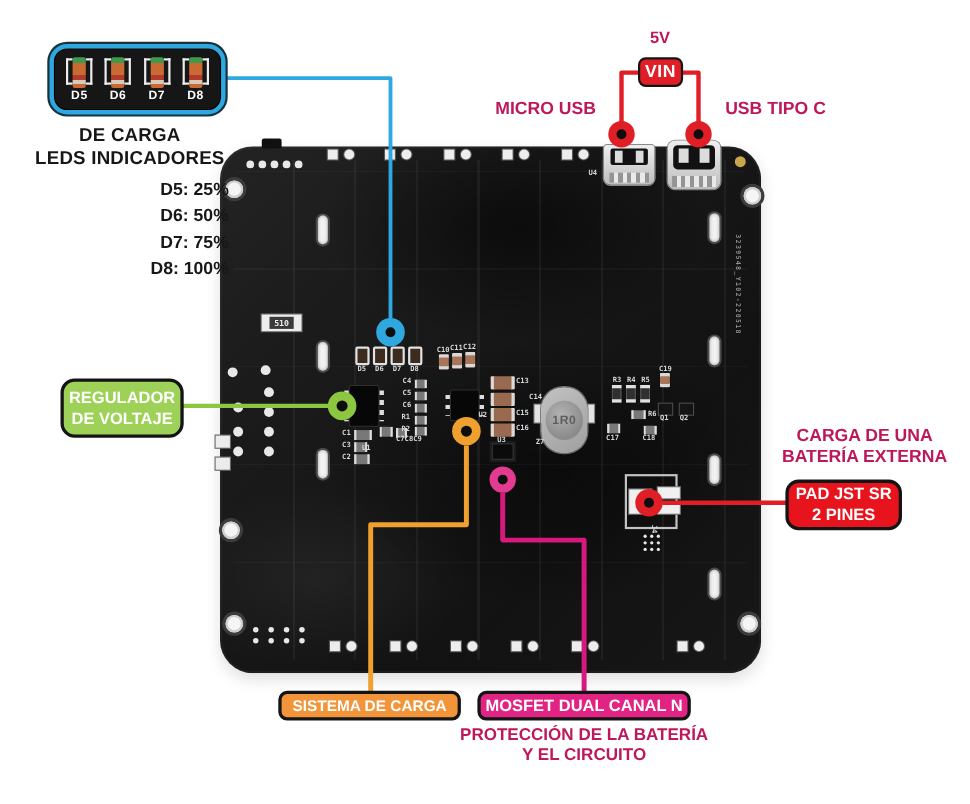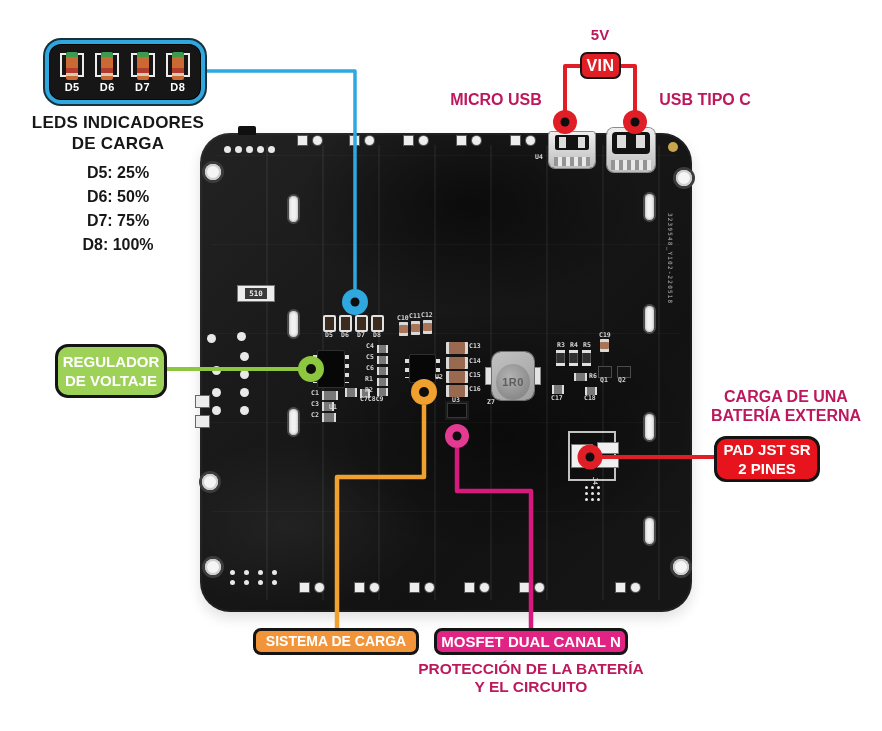--- a/index.html
+++ b/index.html
@@ -35,23 +35,23 @@
   .res-v{position:absolute;background:#303030;box-shadow:inset 0 3px 0 #e0e0e0, inset 0 -3px 0 #e0e0e0, inset 0 0 0 1px #555;}
   .chip-sm{position:absolute;background:#141414;border:1px solid #4a4a4a;}
   .chip-dark{position:absolute;background:#0b0b0b;border:1px solid #383838;box-shadow:0 0 0 2px #1c1c1c;}
   .chip{position:absolute;background:#070707;border:1px solid #2f2f2f;border-radius:2px;}
   .chip::before,.chip::after{content:"";position:absolute;top:4px;bottom:4px;width:4px;
     background:repeating-linear-gradient(180deg,#ddd 0 4px,transparent 4px 9px);}
   .chip::before{left:-5px;} .chip::after{right:-5px;}
   .resistor{position:absolute;left:238px;top:286px;width:36px;height:15px;background:#ededed;box-shadow:0 0 0 1px #777;
     display:flex;align-items:center;justify-content:center;z-index:2;}
   .resistor .win{background:#3a3a3a;color:#eee;font:700 7.5px "DejaVu Sans Mono",monospace;padding:1px 4px;line-height:9px;}
-  .inductor{position:absolute;left:492px;top:352px;width:42px;height:48px;border-radius:9px;z-index:2;
+  .inductor{position:absolute;left:492px;top:352px;width:42px;height:60px;border-radius:20px;z-index:2;
     background:linear-gradient(145deg,#c2c2c2,#9f9f9f);box-shadow:0 0 0 1px #6f6f6f;
-    display:flex;align-items:flex-end;justify-content:center;}
+    display:flex;align-items:center;justify-content:center;}
   .inductor .core{width:34px;height:36px;border-radius:50%;display:flex;align-items:center;justify-content:center;
     background:radial-gradient(circle at 40% 35%, #b2b2b2, #8b8b8b 70%);color:#5e5e5e;
     font:700 11px "Liberation Sans",sans-serif;letter-spacing:.5px;}
   .ind-tab{position:absolute;width:7px;height:16px;background:#e3e3e3;box-shadow:0 0 0 1px #8a8a8a;z-index:2;}
   .jst-frame{position:absolute;left:568px;top:431px;width:48px;height:50px;border:2px solid #e3e3e3;opacity:.85;z-index:2;box-sizing:border-box;}
   .jst-pad{position:absolute;background:#f0f0f0;z-index:2;box-shadow:0 0 0 1px #777;}
   
   .conn{position:absolute;z-index:2;}
   .shell{position:absolute;inset:0;background:linear-gradient(180deg,#efefef,#bdbdbd);box-shadow:0 0 0 1px #8a8a8a;}
   .musb .shell{border-radius:3px 3px 6px 6px;}
@@ -79,21 +79,21 @@
   .ledg{position:relative;width:24px;height:30px;}
   .ledg .bl,.ledg .brk{position:absolute;top:2px;width:6px;height:24px;border:2.5px solid #ececec;box-sizing:border-box;}
   .ledg .bl{left:0;border-right:none;}
   .ledg .brk{right:0;border-left:none;}
   .ledg .body{position:absolute;left:6px;top:1px;width:12px;height:28px;border-radius:2px;
     background:linear-gradient(180deg,#3f9a4d 0 5px,#c96a35 5px 16px,#b23b2b 16px 21px,#d8c9b8 21px 24px,#c96a35 24px);}
   .led-cell .lbl{color:#fff;font:700 11px "Liberation Sans",sans-serif;letter-spacing:.5px;line-height:11px;}
   .legend{position:absolute;left:28px;top:112px;width:180px;text-align:center;color:#171717;z-index:5;}
   .legend .t{font:700 17px/21px "Liberation Sans",sans-serif;letter-spacing:.2px;}
   .legend .items{margin-top:7px;}
-  .legend .item{font:700 16px/24px "Liberation Sans",sans-serif;}
+  .legend .item{font:700 16px/24px "Liberation Sans",sans-serif;text-align:right;}
   .caption{position:absolute;text-align:center;color:#be185d;z-index:5;font-weight:700;}
   #lbl-5v{left:578px;top:26px;width:44px;font-size:15px;line-height:18px;}
   #lbl-musb{left:440px;top:91px;width:112px;font-size:16px;line-height:18px;}
   #lbl-usbc{left:645px;top:91px;width:120px;font-size:16px;line-height:18px;}
   #cap-batt{left:700px;top:387px;width:172px;font-size:16px;line-height:19px;}
   #cap-prot{left:418px;top:660px;width:226px;font-size:15.5px;line-height:17.5px;}
   .badge{position:absolute;box-sizing:border-box;border:3px solid #141414;color:#fff;z-index:5;
     display:flex;flex-direction:column;align-items:center;justify-content:center;text-align:center;font-weight:700;}
   #vin-badge{left:580px;top:52px;width:41px;height:27px;background:#E01E26;border-width:2.5px;border-radius:7px;
     font-size:16px;letter-spacing:.5px;}
@@ -251,21 +251,21 @@
       <span class="sk" style="left: 397px; top: 315px;">C10</span>
       <span class="sk" style="left: 409px; top: 313px;">C11</span>
       <span class="sk" style="left: 421px; top: 312px;">C12</span>
       <span class="sk" style="left: 366px; top: 343px;">C4</span>
       <span class="sk" style="left: 366px; top: 354px;">C5</span>
       <span class="sk" style="left: 366px; top: 365px;">C6</span>
       <span class="sk" style="left: 365px; top: 376px;">R1</span>
       <span class="sk" style="left: 365px; top: 387px;">R2</span>
       <span class="sk" style="left: 435px; top: 374px;">U2</span>
       <span class="sk" style="left: 469px; top: 343px;">C13</span>
-      <span class="sk" style="left: 469px; top: 358px;">C14</span>
+      <span class="sk" style="left: 469px; top: 358px; padding-left: 12px;">C14</span>
       <span class="sk" style="left: 469px; top: 372px;">C15</span>
       <span class="sk" style="left: 469px; top: 386px;">C16</span>
       <span class="sk" style="left: 329px; top: 404px;">U1</span>
       <span class="sk" style="left: 311px; top: 390px;">C1</span>
       <span class="sk" style="left: 311px; top: 401px;">C3</span>
       <span class="sk" style="left: 311px; top: 412px;">C2</span>
       <span class="sk" style="left: 360px; top: 396px;">C7C8C9</span>
       <span class="sk" style="left: 452px; top: 397px;">U3</span>
       <span class="sk" style="left: 487px; top: 399px;">Z7</span>
       <span class="sk" style="left: 557px; top: 342px;">R3</span>
@@ -334,22 +334,22 @@
       <div class="ledg">
           <div class="bl"></div>
           <div class="brk"></div>
           <div class="body"></div>
         </div>
       <span class="lbl">D8</span>
     </div>
   </div>
 
   <div class="legend">
+    <div class="t">DE CARGA</div>
     <div class="t">LEDS INDICADORES</div>
-    <div class="t">DE CARGA</div>
     <div class="items">
       <div class="item">D5: 25%</div>
       <div class="item">D6: 50%</div>
       <div class="item">D7: 75%</div>
       <div class="item">D8: 100%</div>
     </div>
   </div>
 
   <div class="caption" id="lbl-5v">5V</div>
   <div class="badge" id="vin-badge">

